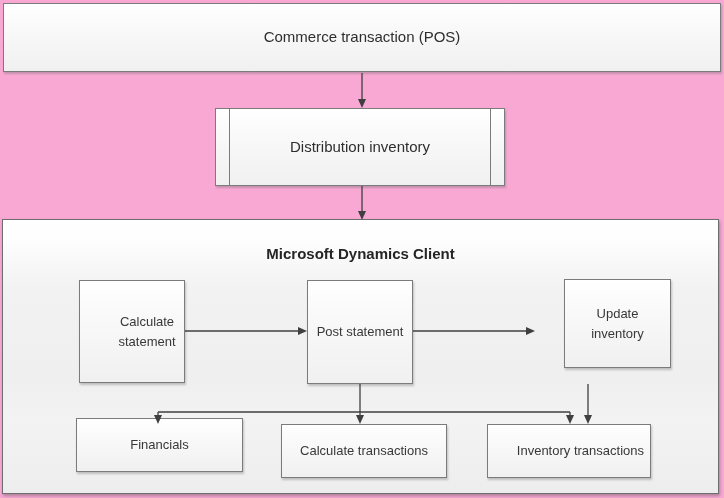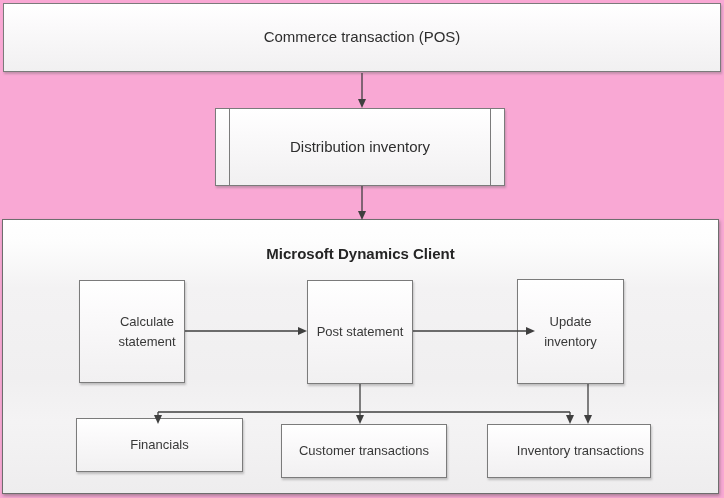--- a/index.html
+++ b/index.html
@@ -65,21 +65,21 @@
     position: absolute;
     left: 0; top: 25px; width: 100%;
     text-align: center;
     font-size: 15px;
     font-weight: bold;
     color: #252525;
   }
 
   .calc-box      { left: 79px;  top: 280px; width: 106px; height: 103px; padding-left: 30px; }
   .post-box      { left: 307px; top: 280px; width: 106px; height: 104px; }
-  .update-box    { left: 517px; top: 279px; width: 107px; height: 105px; }
+  .update-box    { left: 564px; top: 279px; width: 107px; height: 89px; }
   .fin-box       { left: 76px;  top: 418px; width: 167px; height: 54px; }
   .cust-box      { left: 281px; top: 424px; width: 166px; height: 54px; }
   .inv-box       { left: 487px; top: 424px; width: 164px; height: 54px; justify-content: flex-end; }
 
   .arrows {
     position: absolute;
     left: 0; top: 0;
     width: 724px; height: 498px;
     z-index: 3;
     pointer-events: none;
@@ -143,19 +143,19 @@
     <span>Post statement</span>
   </div>
   <div class="node update-box">
     <span>Update inventory</span>
   </div>
 
   <div class="node fin-box">
     <span>Financials</span>
   </div>
   <div class="node cust-box">
-    <span>Customer transactions</span>
+    <span>Calculate transactions</span>
   </div>
   <div class="node inv-box">
     <span>Inventory transactions</span>
   </div>
 
 </div>
 
 </body></html>

